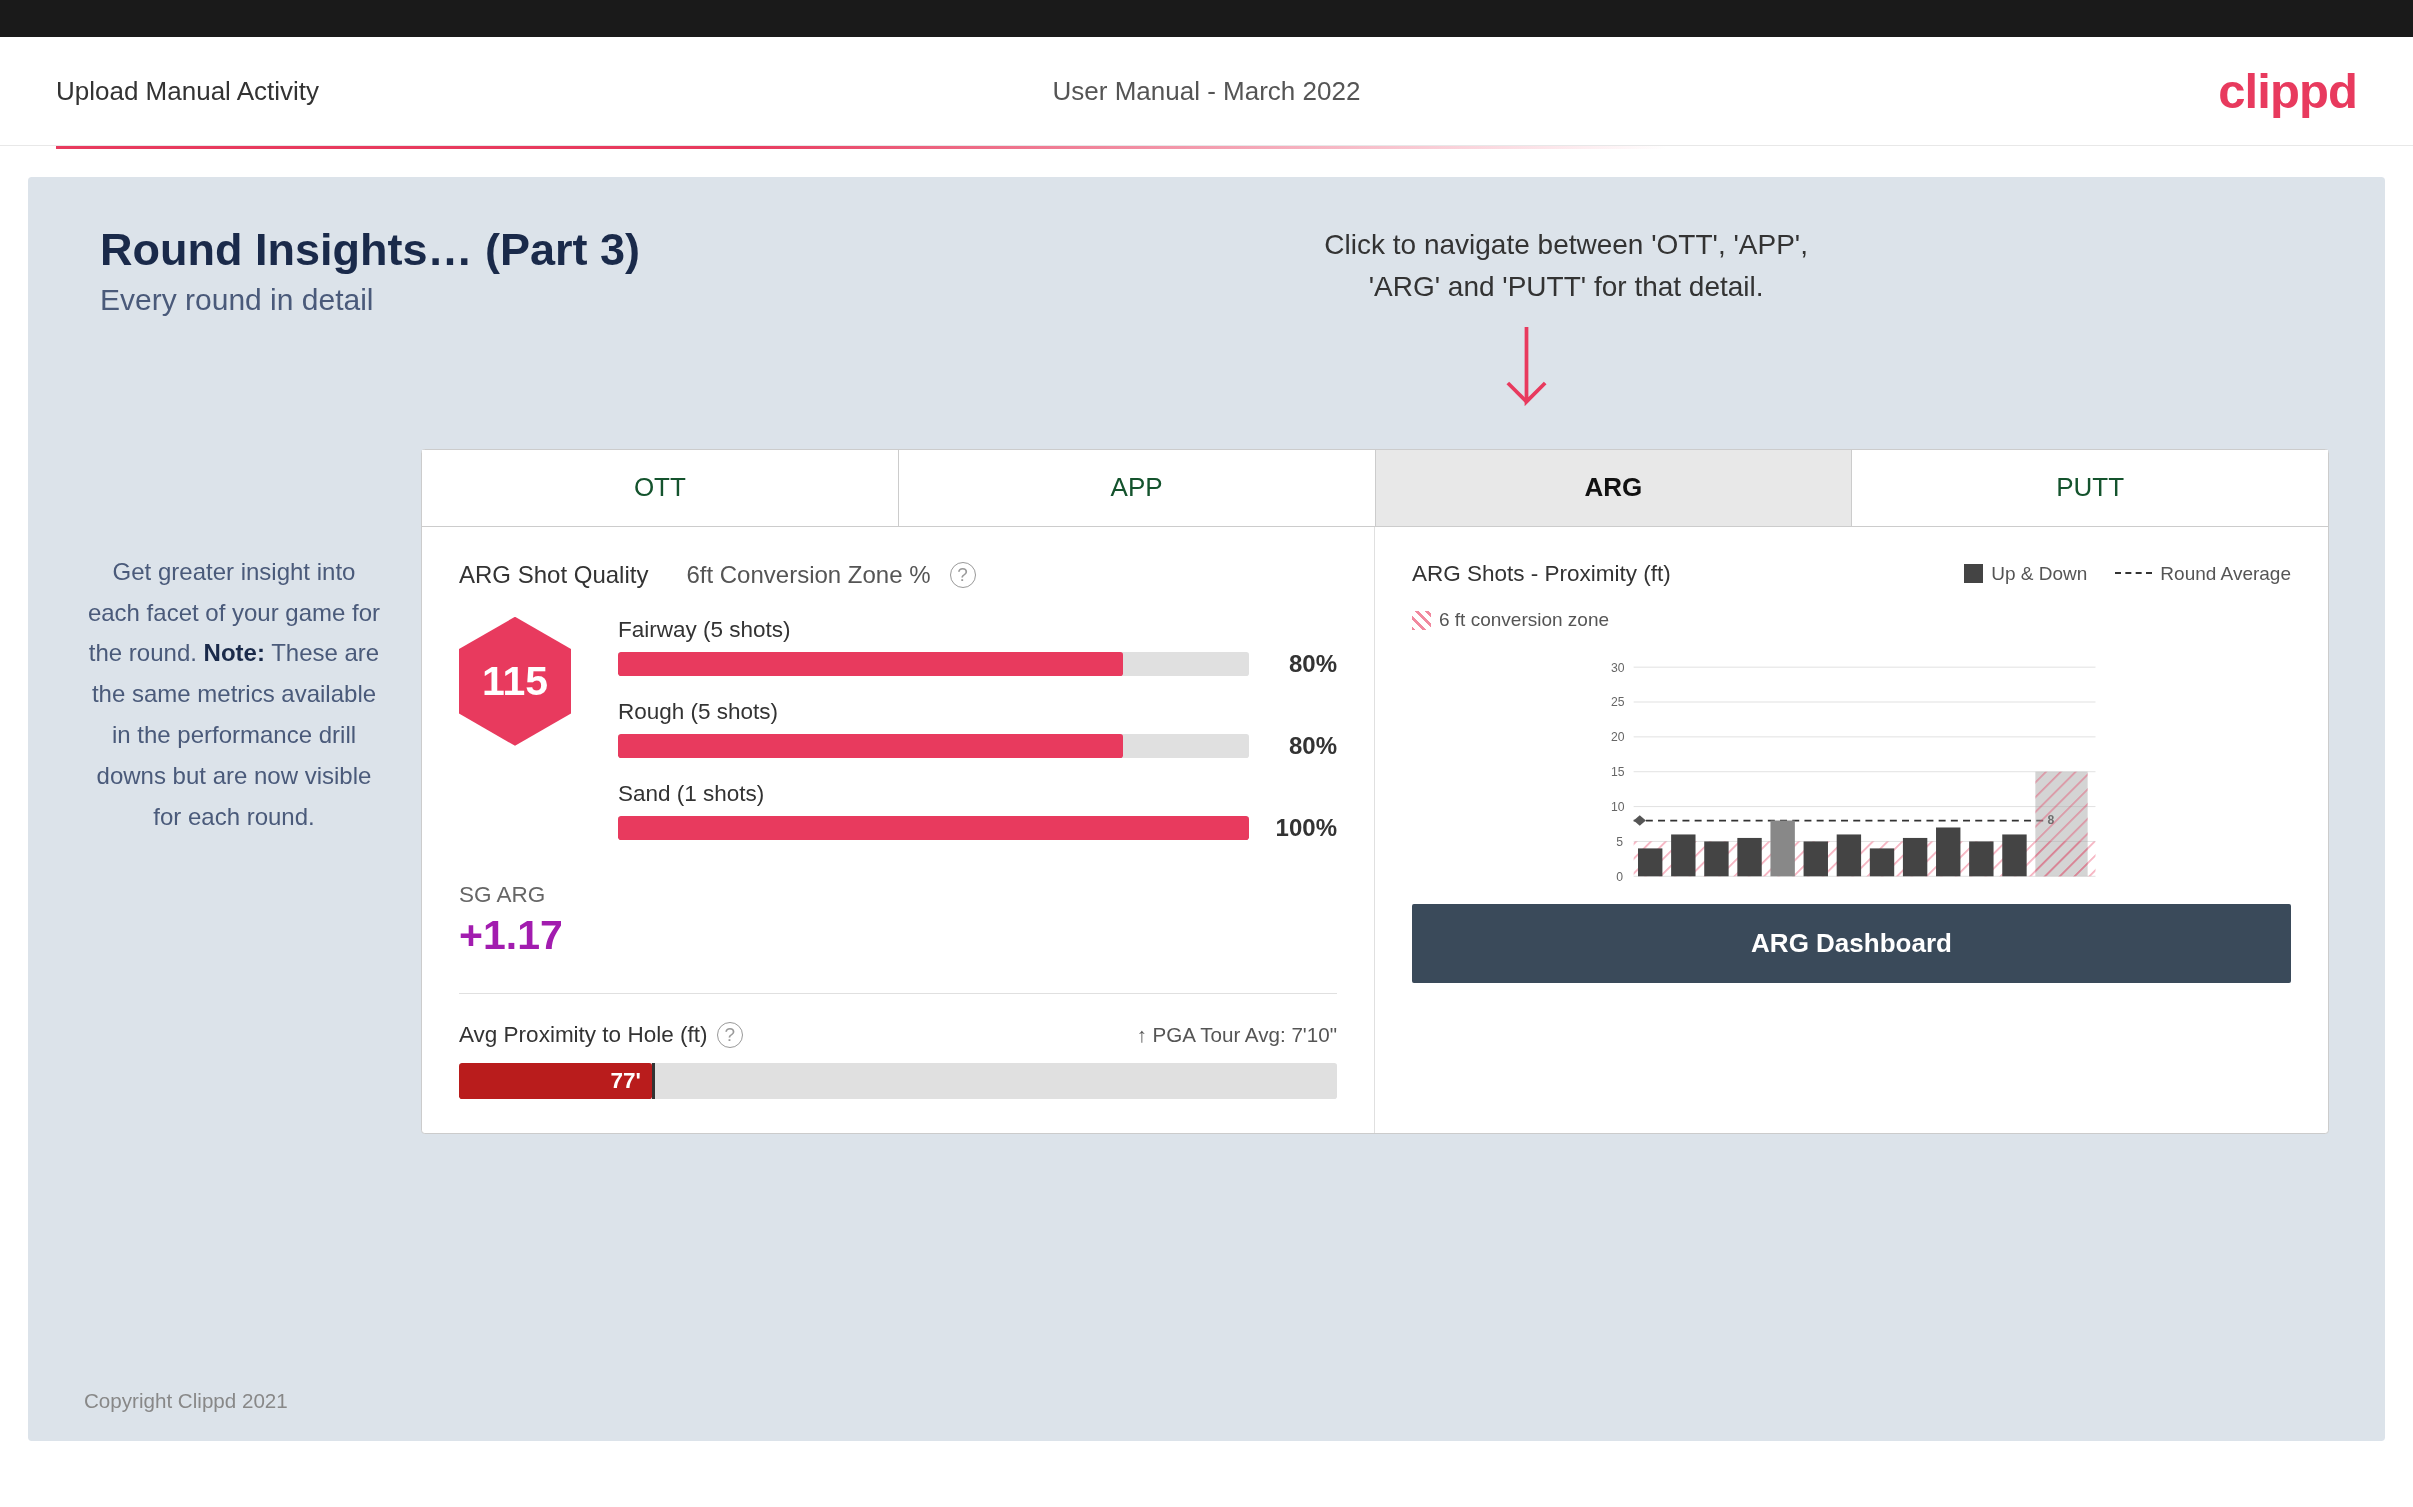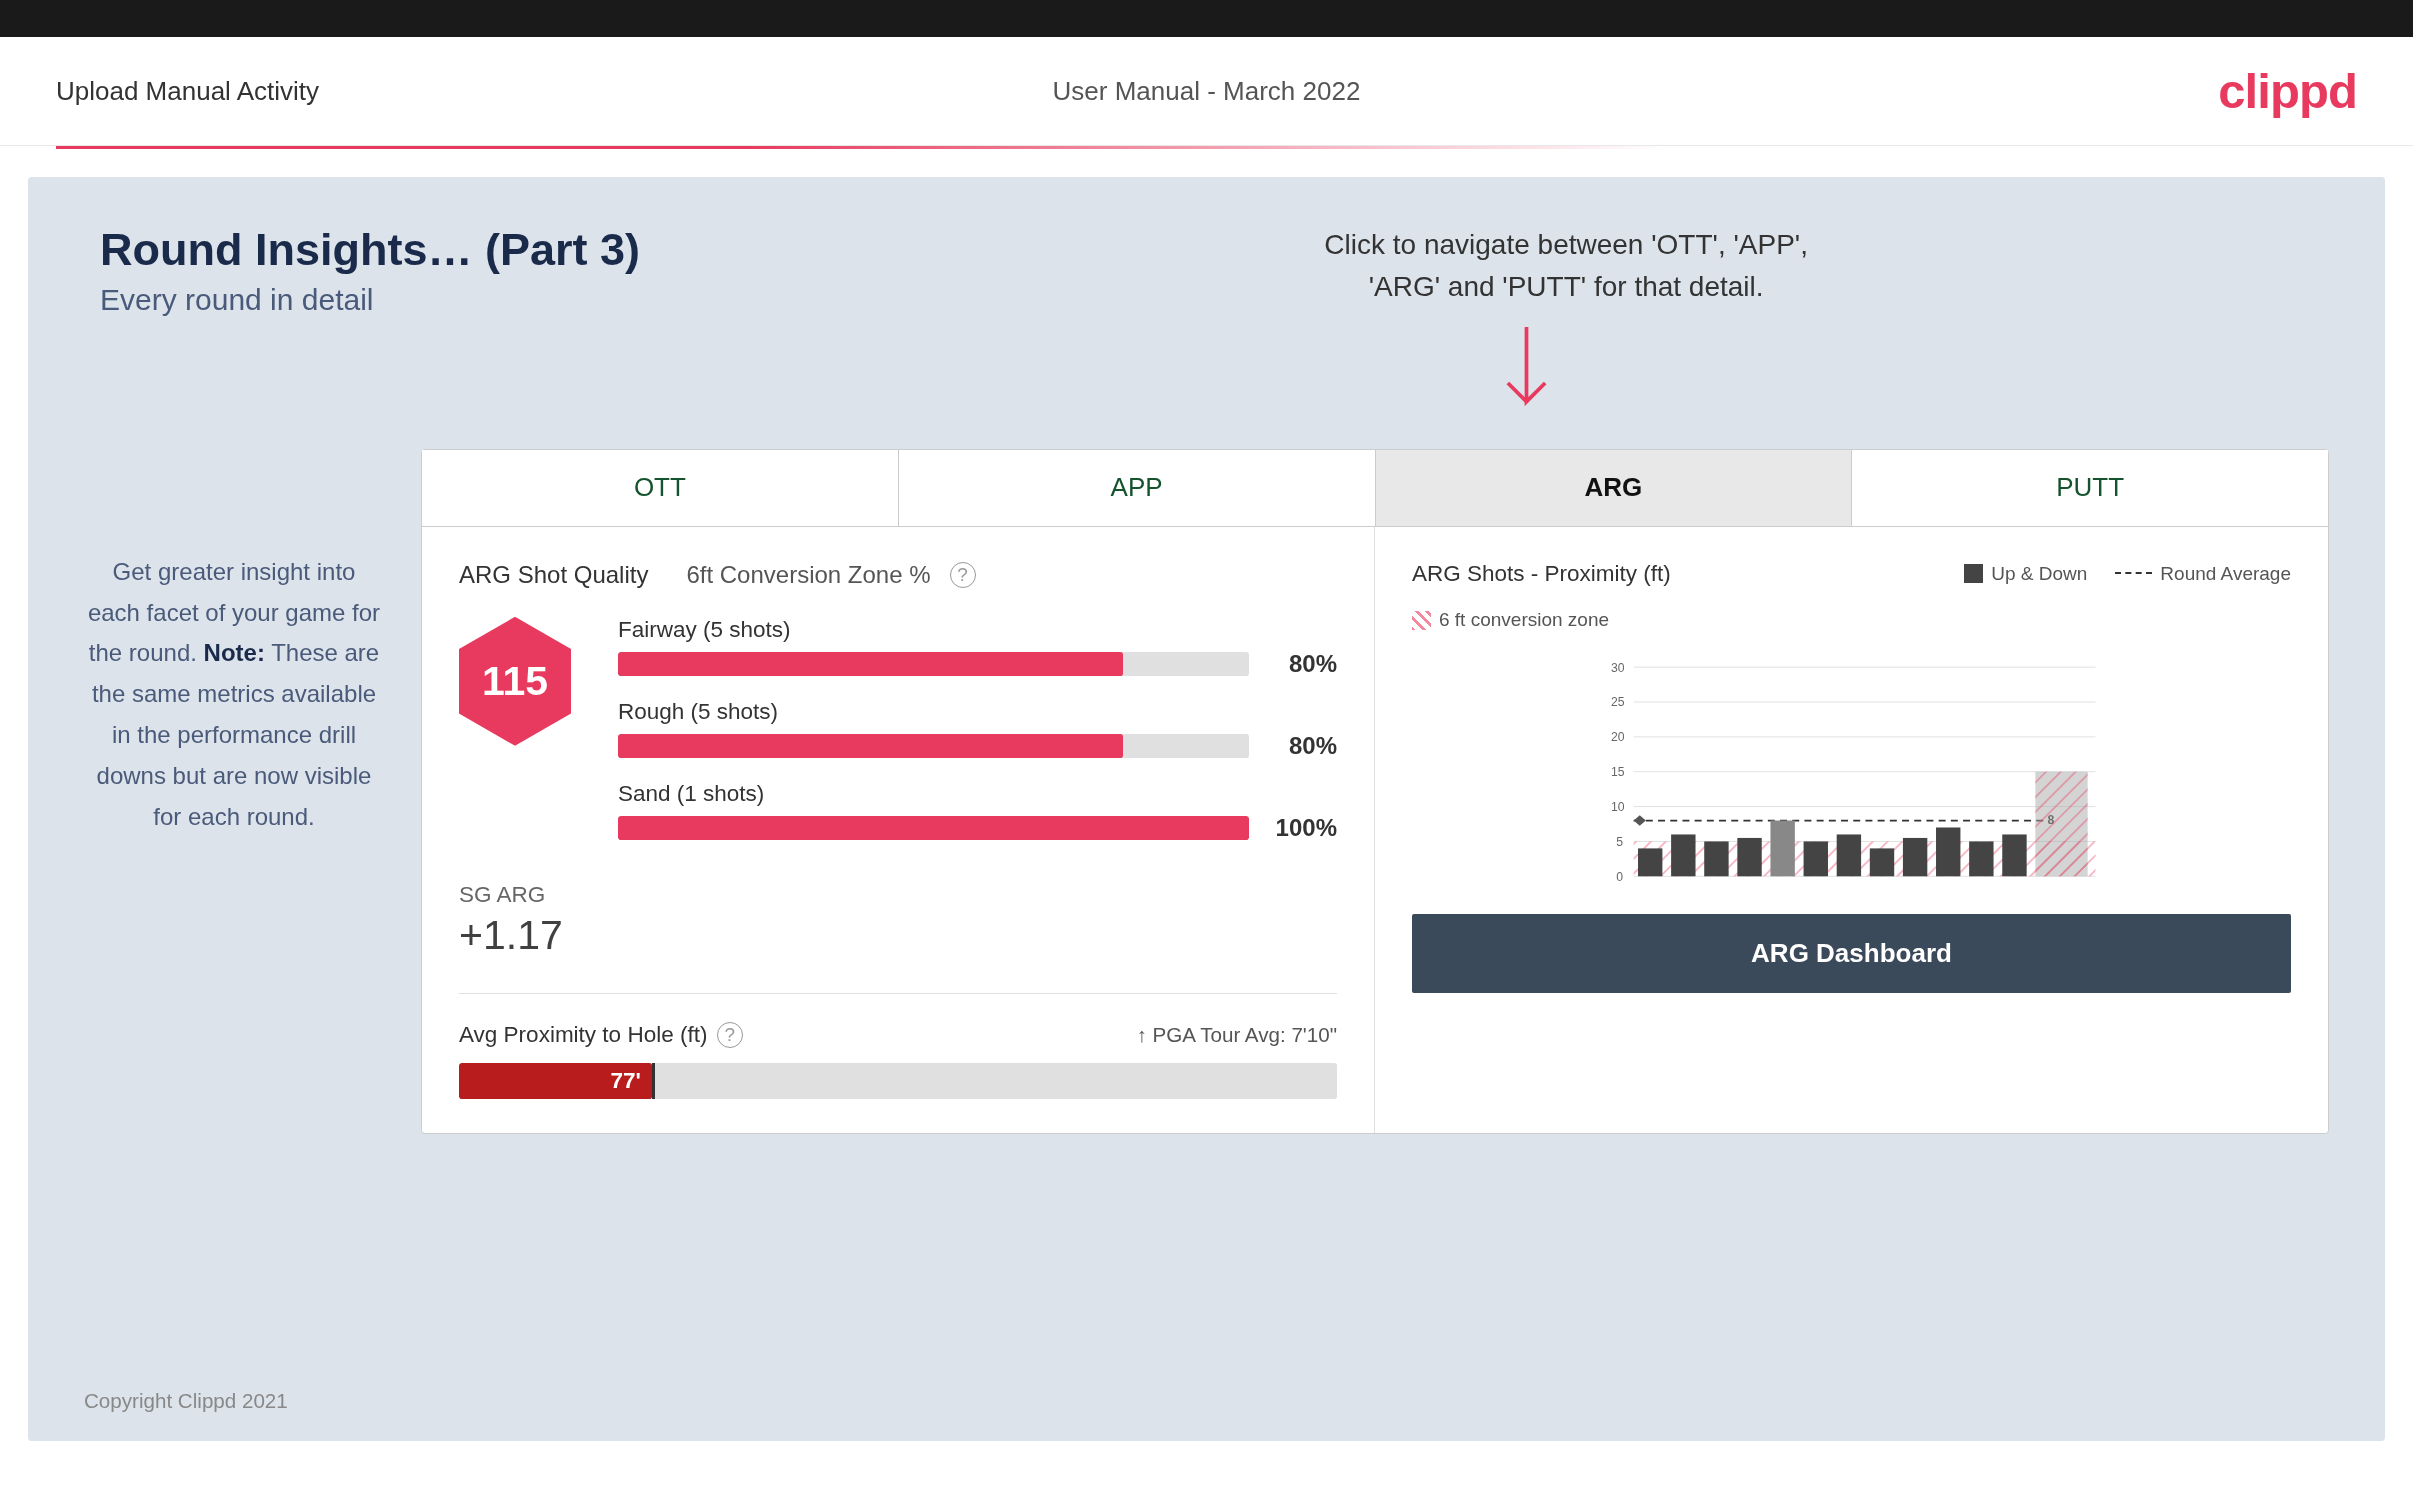--- a/index.html
+++ b/index.html
@@ -243,22 +243,22 @@
     .sg-area {
       margin-top: 9.4px;
     }
     .sg-label {
       font-size: 22.5px;
       color: #666;
       margin-bottom: 3.7px;
     }
     .sg-value {
       font-size: 41px;
-      font-weight: 400;
-      color: #404040;
+      font-weight: 700;
+      color: #a21caf;
     }
 
     
     .proximity-section {
       margin-top: 34px;
       padding-top: 28px;
       border-top: 0.9px solid #e0e0e0;
     }
     .proximity-header {
       display: flex;
@@ -365,21 +365,21 @@
     .arg-dashboard-btn {
       width: 100%;
       padding: 24px;
       background: #3a4a5a;
       color: #fff;
       font-size: 26px;
       font-weight: 600;
       text-align: center;
       border: none;
       cursor: pointer;
-      margin-top: 29px;
+      margin-top: 19px;
       border-radius: 1.9px;
     }
 
     
     .footer {
       position: absolute;
       bottom: 28px;
       left: 56px;
       font-size: 20.6px;
       color: #888;

